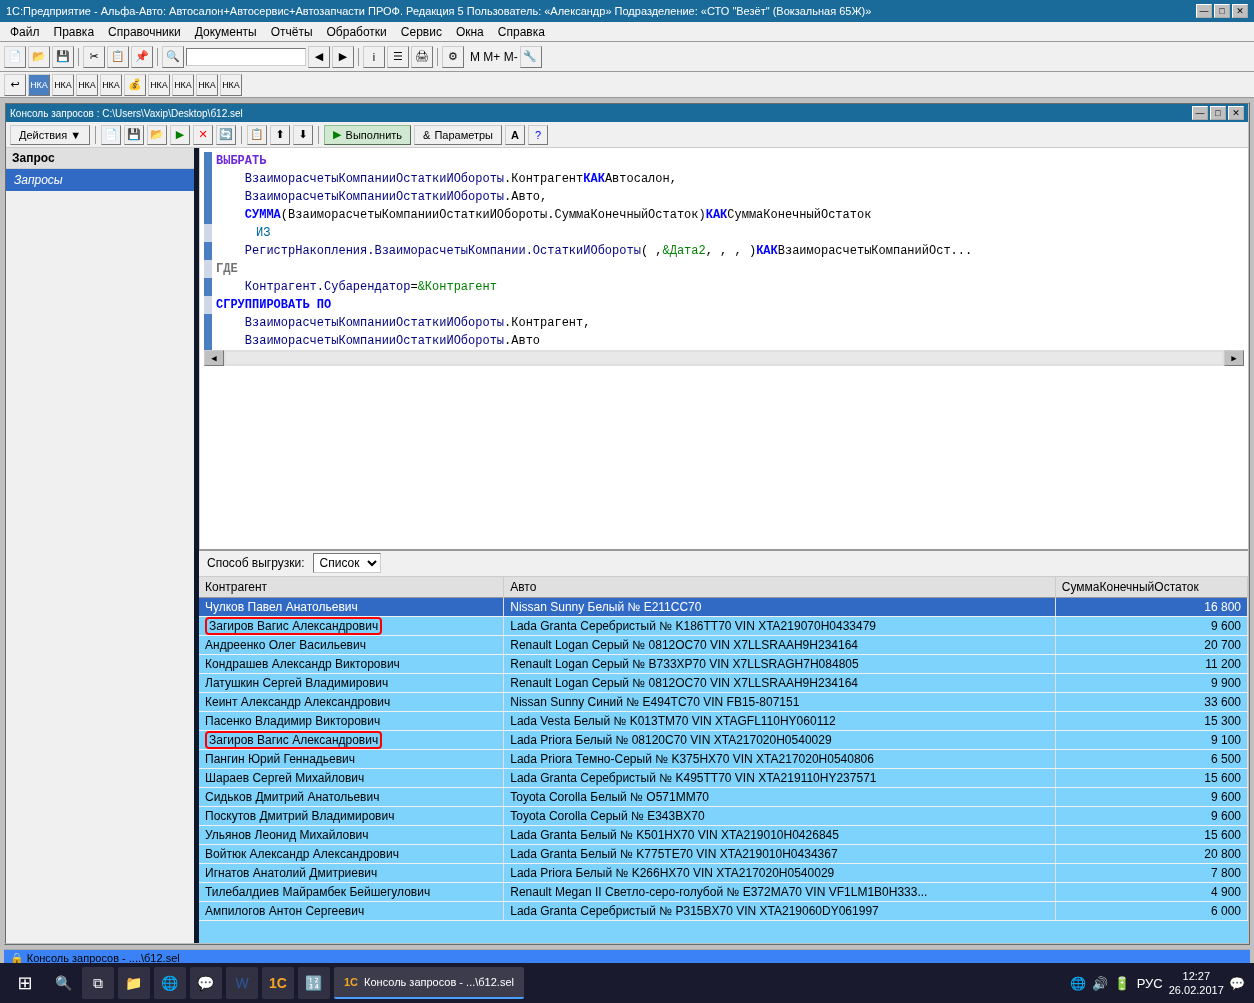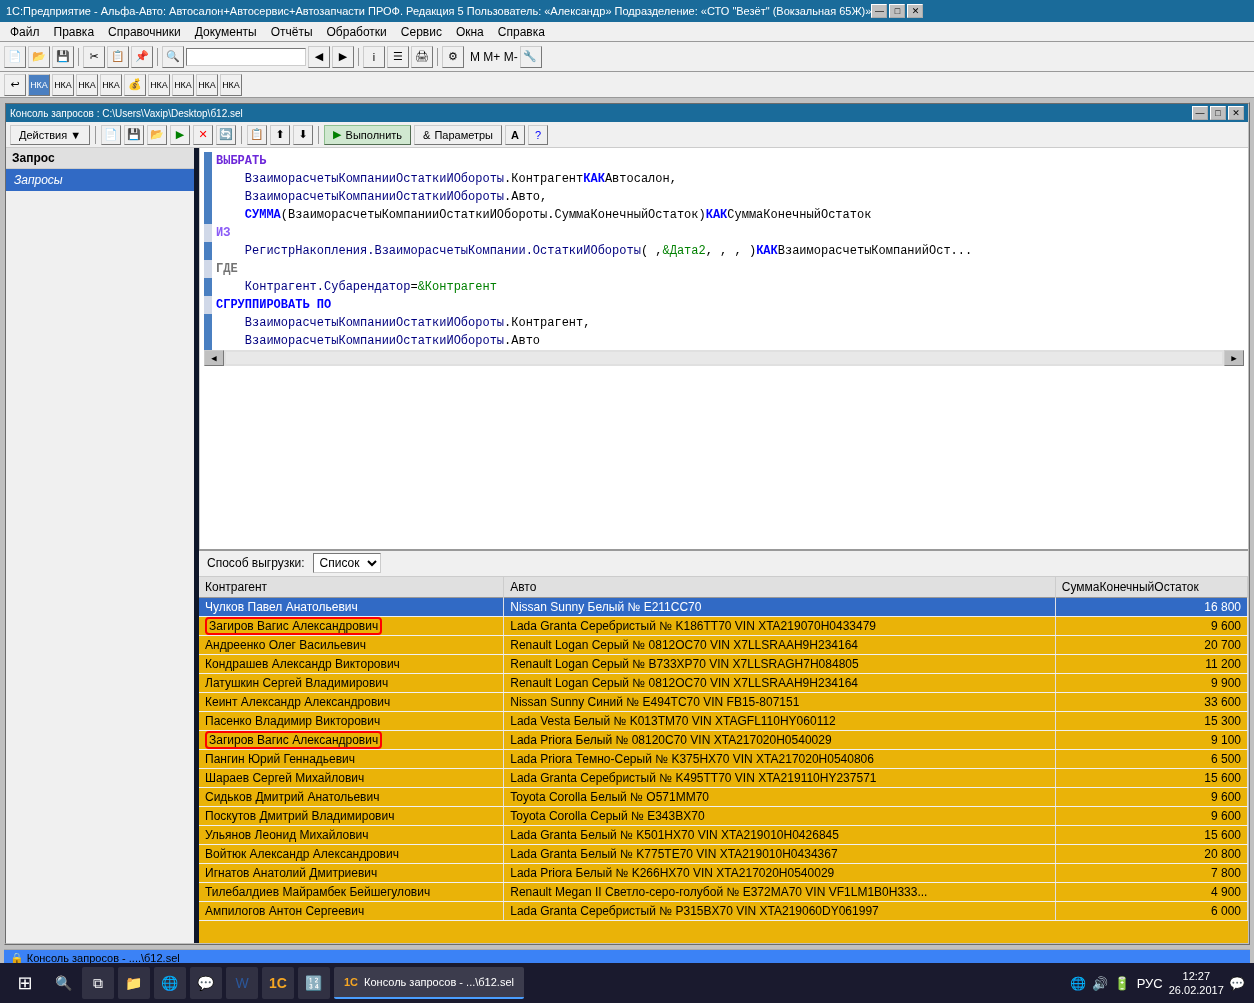--- a/index.html
+++ b/index.html
@@ -13,21 +13,21 @@
       position: relative;
     }
 
     
     .title-bar {
       background: #1a6b9a;
       color: white;
       height: 22px;
       display: flex;
       align-items: center;
-      justify-content: flex-start;
+      justify-content: space-between;
       padding: 4px 6px;
       font-size: 11px;
     }
     .title-bar-buttons {
       display: flex;
       gap: 2px;
     }
     .title-btn {
       width: 16px;
       height: 14px;
@@ -209,21 +209,21 @@
       white-space: nowrap;
     }
     .code-bar {
       width: 8px;
       background: #d0d8e8;
       margin-right: 4px;
       flex-shrink: 0;
     }
     .code-bar.blue { background: #4a7fc1; }
     .kw-select { color: #6d28d9; font-weight: bold; }
-    .kw-from { color: #8b5cf6; font-weight: bold; }
+    .kw-from { color: #0369a1; font-weight: normal; margin-left: 40px; }
     .kw-where { color: #737373; font-weight: bold; }
     .kw-group { color: #0000ff; font-weight: bold; }
     .kw-as { color: #0000ff; font-weight: bold; }
     .kw-sum { color: #0000ff; font-weight: bold; }
     .code-field { color: #000080; }
     .code-param { color: #008000; }
 
     
     .lower-section {
       border-top: 2px solid #999;
@@ -245,21 +245,21 @@
       font-size: 12px;
       border: 1px inset #ccc;
       background: white;
       padding: 0 2px;
     }
 
     
     .result-table {
       flex: 1;
       overflow: auto;
-      background: #eab308;
+      background: #7dd3fc;
     }
     table {
       width: 100%;
       border-collapse: collapse;
       font-size: 12px;
     }
     thead tr {
       background: #e0e0e0;
       border-bottom: 1px solid #999;
     }

